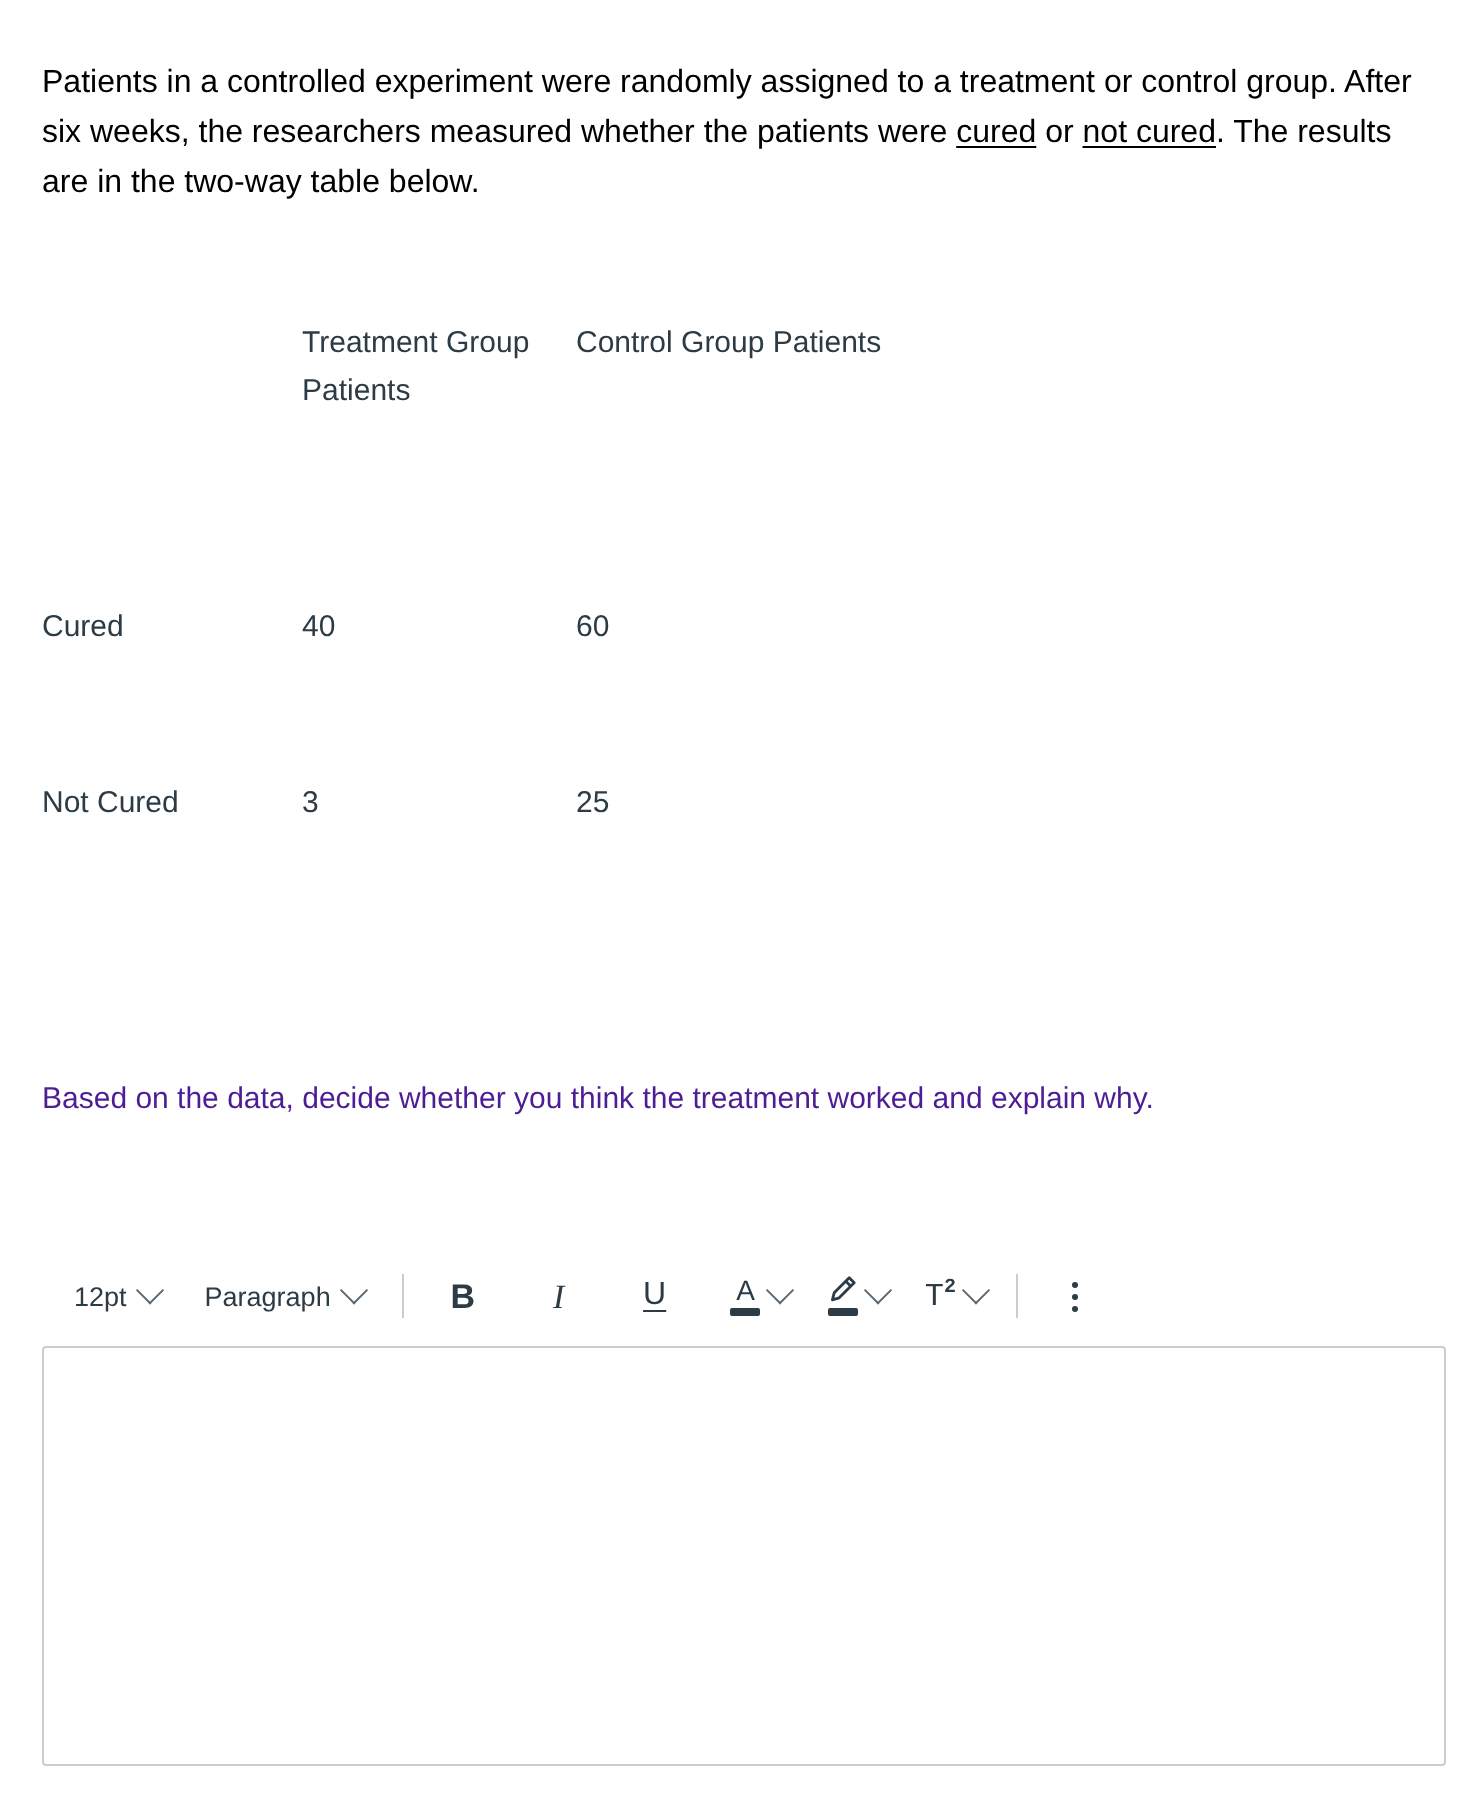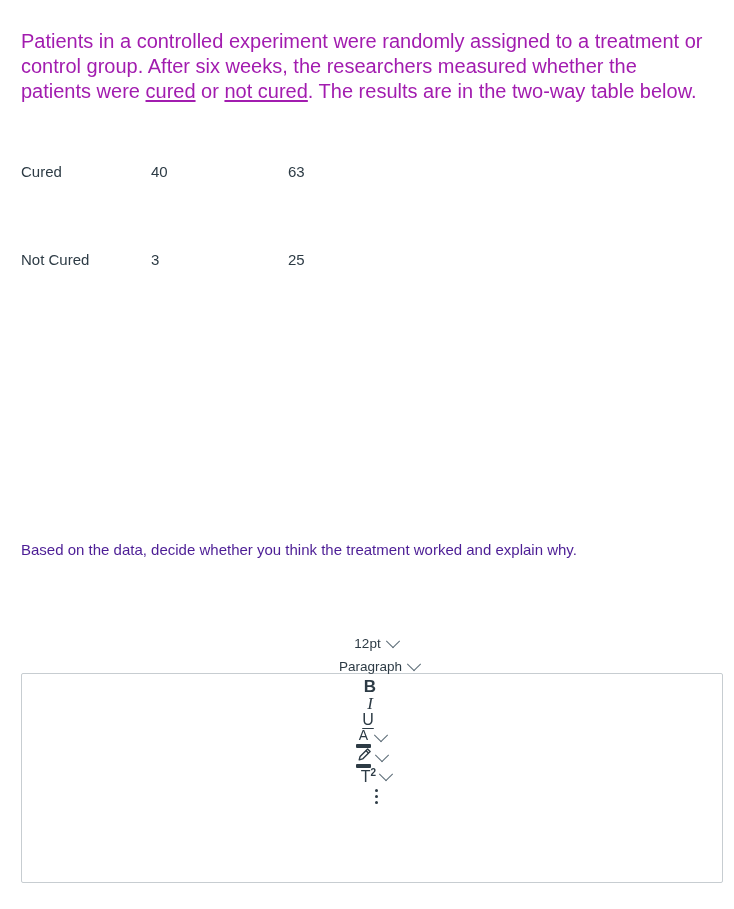--- a/index.html
+++ b/index.html
@@ -22,23 +22,23 @@
     height: 909px;
     box-sizing: border-box;
   }
 
   
   .prose {
     position: absolute;
     left: 21px;
     top: 29px;
     width: 690px;
-    font-size: 20px;
+    font-size: 16px;
     line-height: 25px;
-    color: #a21caf;
+    color: #000000;
   }
   .prose u {
     text-decoration: underline;
     text-underline-offset: 2px;
   }
 
   
   .twoway {
     position: absolute;
     left: 21px;
@@ -107,21 +107,20 @@
     white-space: nowrap;
   }
 
   .toolbar {
     display: flex;
     align-items: center;
     height: 32px;
     padding-left: 8px;
     margin-top: 6px;
     gap: 0;
-    flex-direction: column;
   }
   .tb-select {
     display: flex;
     align-items: center;
     gap: 7px;
     font-size: 13.5px;
     color: #2d3b45;
     padding: 4px 8px;
     border-radius: 3px;
     white-space: nowrap;
@@ -165,21 +164,21 @@
   }
   .glyph-u {
     font-size: 16px;
     font-family: "Liberation Sans", sans-serif;
     text-decoration: underline;
     text-underline-offset: 3px;
     line-height: 1;
   }
   .glyph-sup {
     font-size: 16px;
-    font-family: Liberation Sans, sans-serif;
+    font-family: Liberation Mono, monospace;
     line-height: 1;
     letter-spacing: 0px;
   }
   .glyph-sup sup {
     font-size: 10px;
     font-weight: bold;
     vertical-align: super;
   }
 
   .chev {
@@ -242,24 +241,30 @@
 <body>
 
 <div class="page">
 
   <div class="prose">
     <span>Patients in a controlled experiment were randomly assigned to a treatment or control group. After six weeks, the researchers measured whether the patients were </span><u>cured</u><span> or </span><u>not cured</u><span>. The results are in the two-way table below.</span>
   </div>
 
   <table class="twoway">
     <tbody>
+      <tr class="hdr-row">
+        <td class="col-label"></td>
+        <td class="col-treat hdr-treat">Treatment Group Patients</td>
+        <td class="col-ctrl hdr-ctrl">Control Group Patients</td>
+        <td></td>
+      </tr>
       <tr class="body-row">
         <td class="col-label cell-pad-top">Cured</td>
         <td class="col-treat cell-pad-top">40</td>
-        <td class="col-ctrl cell-pad-top">63</td>
+        <td class="col-ctrl cell-pad-top">60</td>
         <td></td>
       </tr>
       <tr class="body-row">
         <td class="col-label cell-pad-top">Not Cured</td>
         <td class="col-treat cell-pad-top">3</td>
         <td class="col-ctrl cell-pad-top">25</td>
         <td></td>
       </tr>
     </tbody>
   </table>

